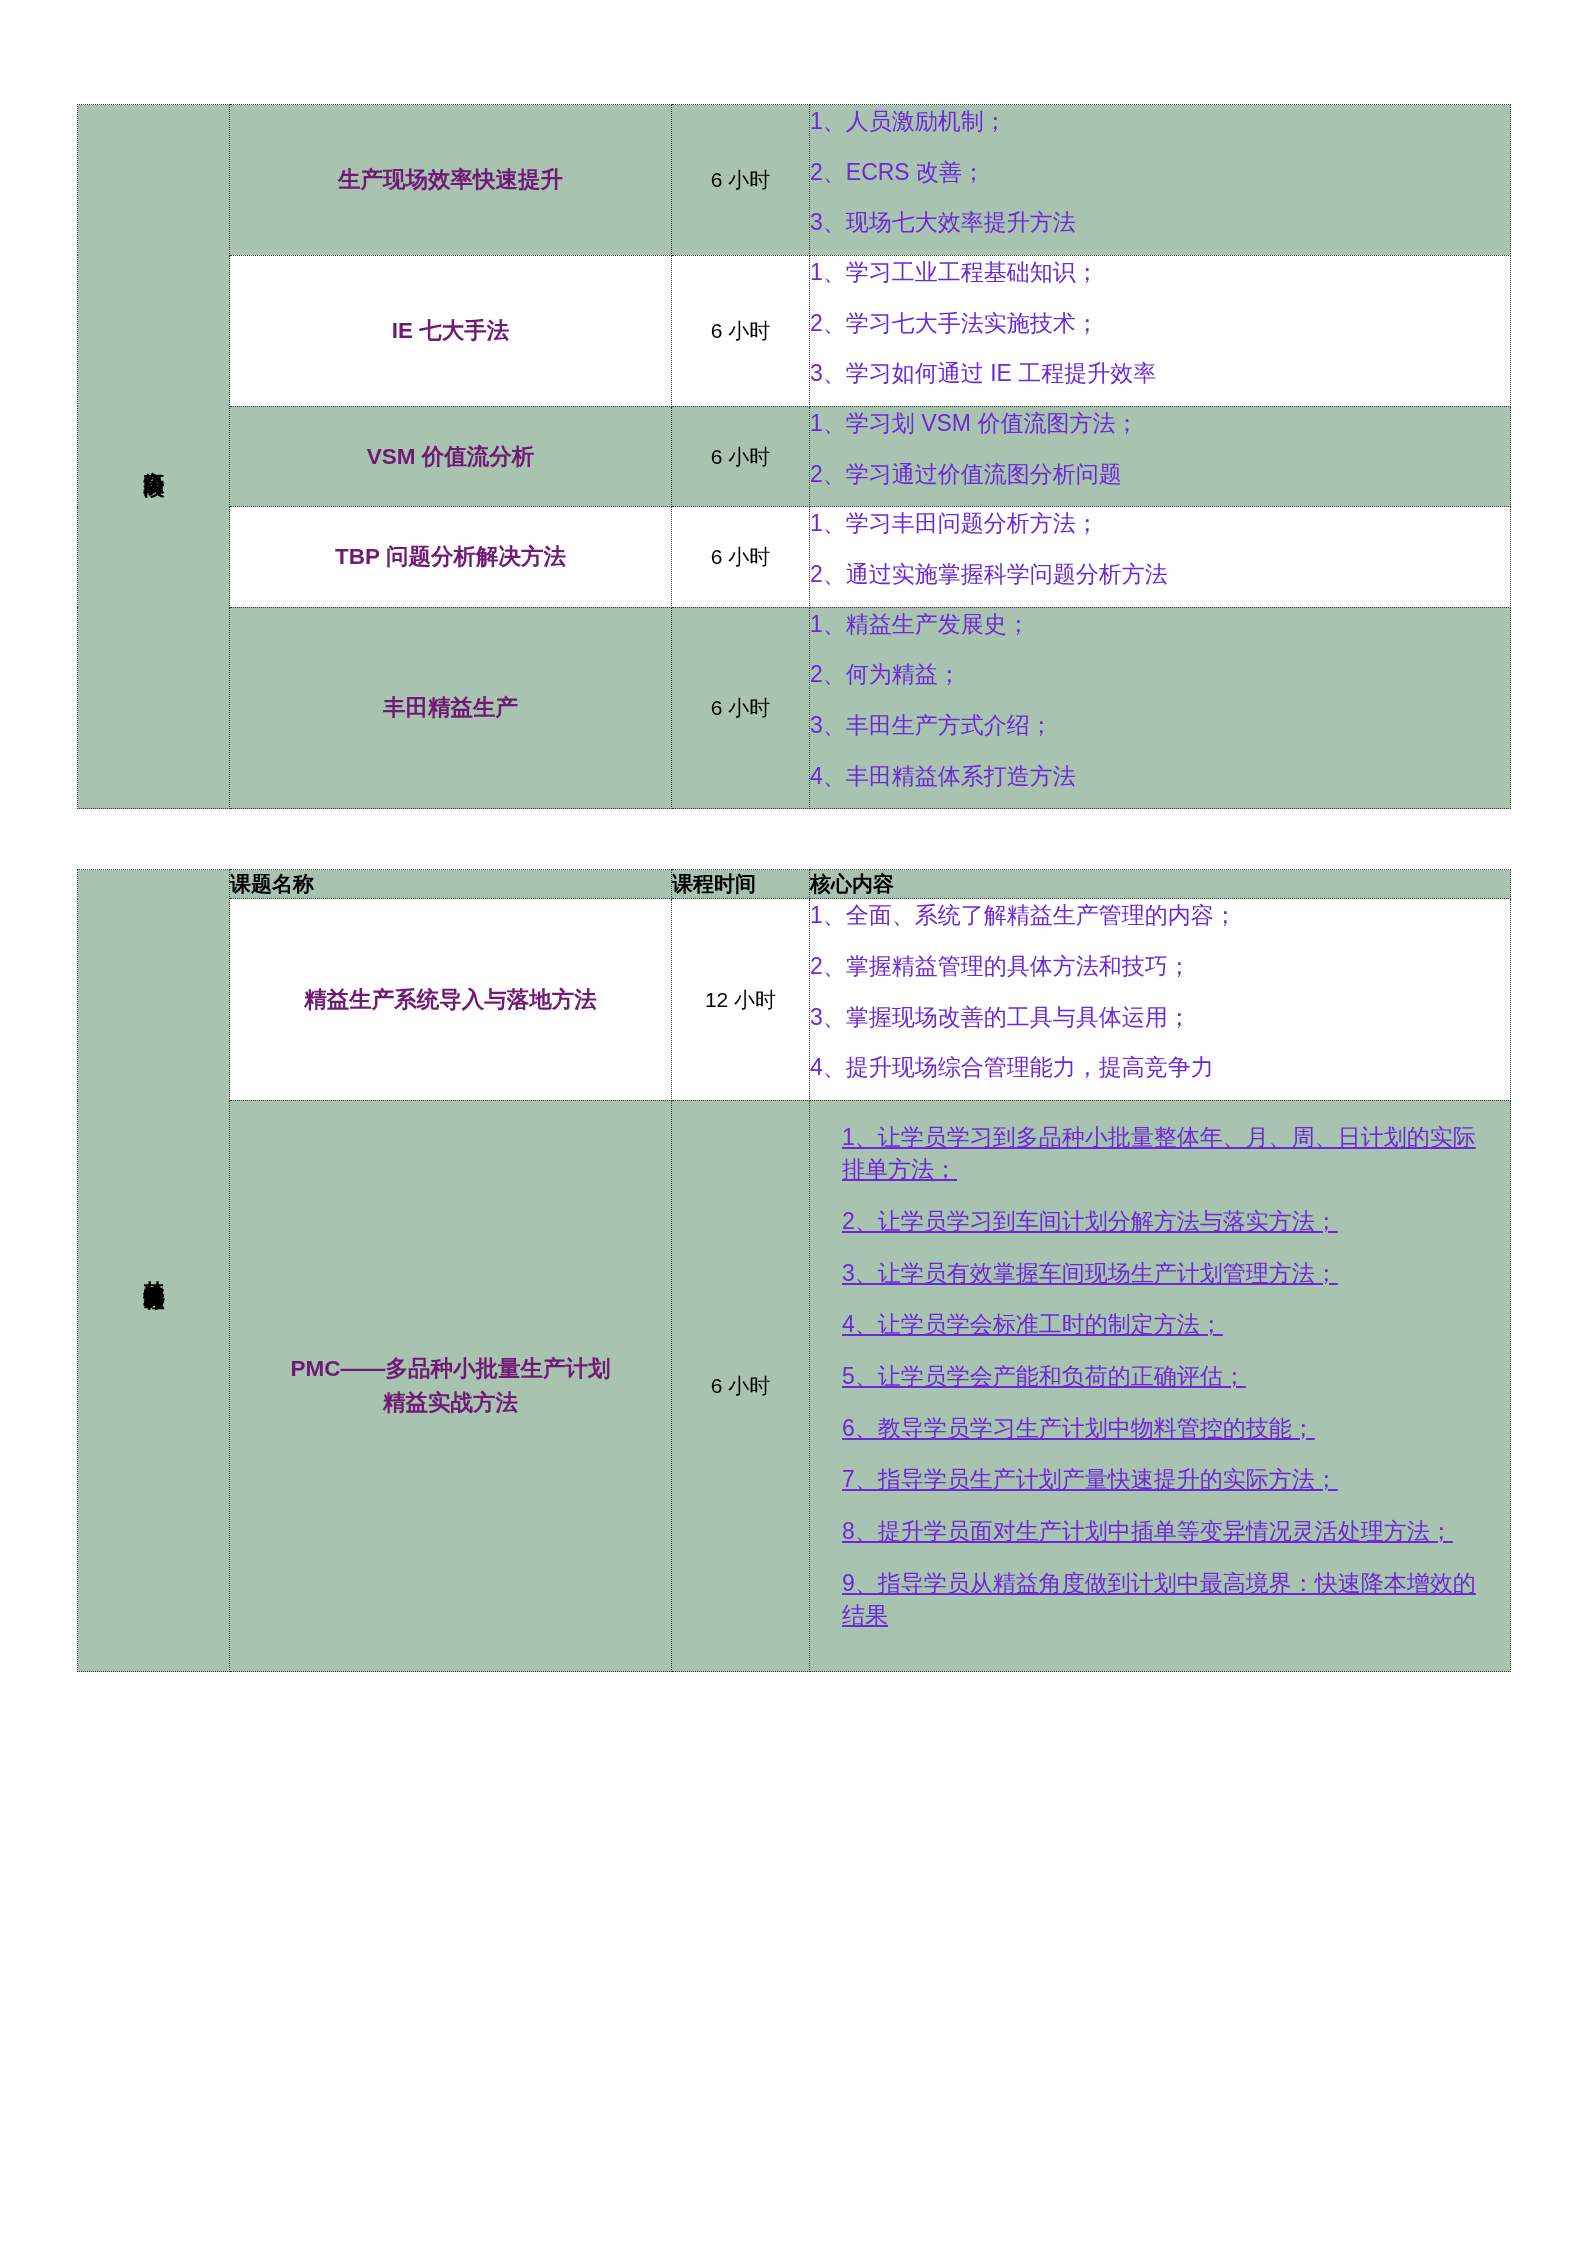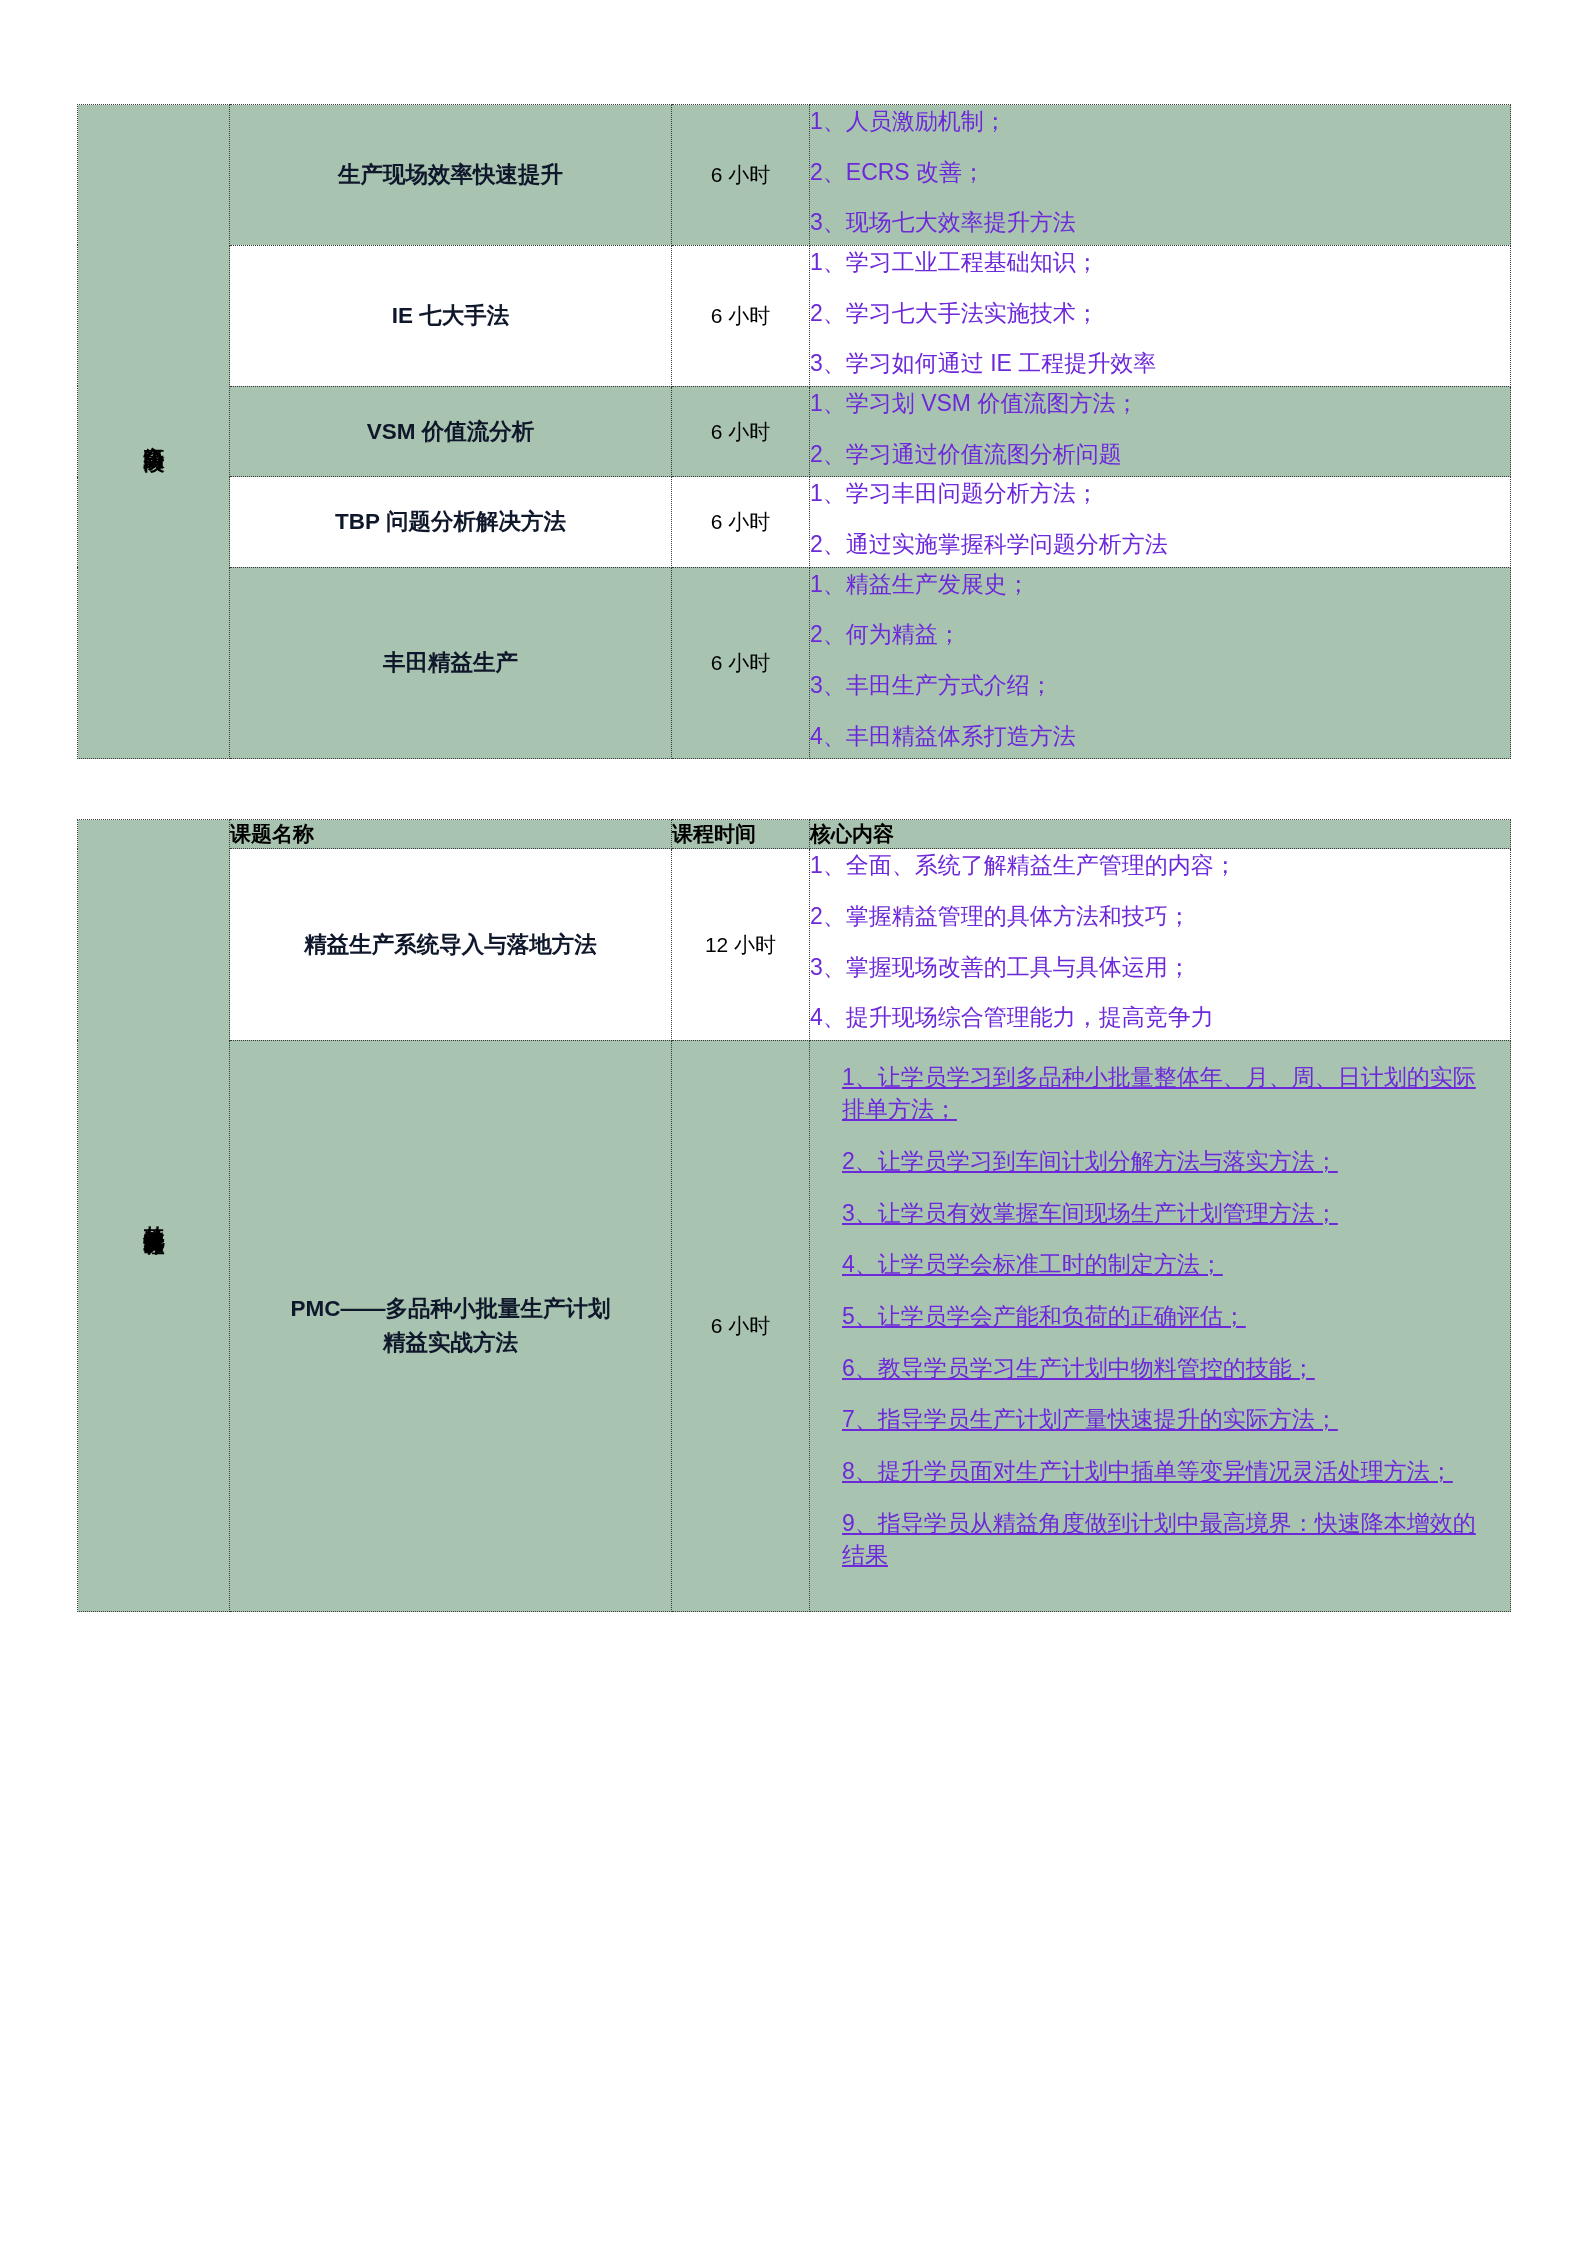--- a/index.html
+++ b/index.html
@@ -55,40 +55,40 @@
     line-height: 1.18;
     color: #000;
   }
 
   .title-cell {
     text-align: center;
     font-weight: bold;
     font-size: 22.5px;
     line-height: 1.5;
     padding: 10px 12px;
-    color: #0f172a;
+    color: #701a75;
   }
   .hours-cell {
     text-align: center;
     font-size: 21px;
     line-height: 1.4;
     padding: 10px 6px;
     color: #000;
   }
   .body-cell {
     padding: 16px 16px 16px 22px;
     font-size: 23px;
     line-height: 1.42;
     color: #6d28d9;
   }
   .body-cell .line {
     margin: 0 0 18px 0;
     white-space: normal;
   }
-  .body-cell .line:last-child { margin-bottom: 6px; }
+  .body-cell .line:last-child { margin-bottom: 16px; }
 
   
   .body-cell.list-long { padding: 20px 18px 20px 24px; text-decoration: underline; }
   .body-cell.list-long .line {
     margin: 0 0 19px 0;
     text-indent: 0;
     padding-left: 8px;
   }
 
   .header-cell {

